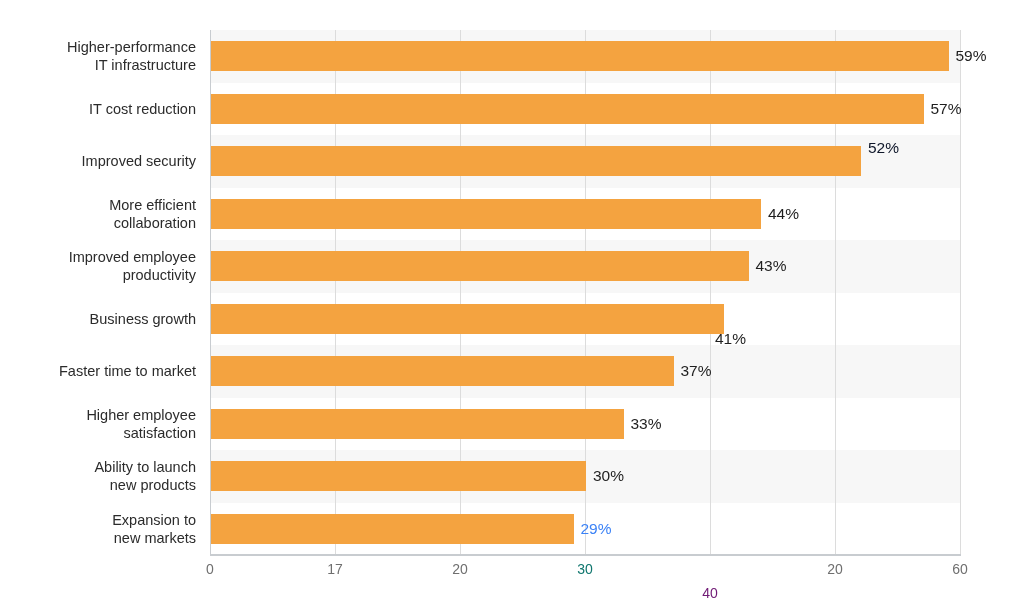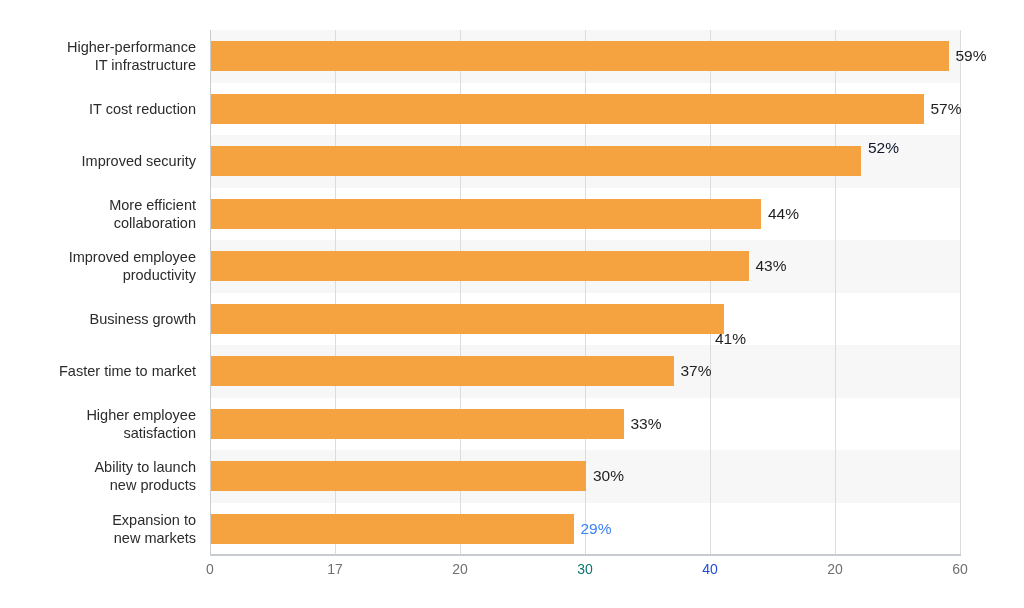--- a/index.html
+++ b/index.html
@@ -162,18 +162,18 @@
       <div class="cat-label" style="top: 458.25px; color: rgb(43, 43, 43);">Ability to launch
 new products</div>
       <div class="cat-label" style="top: 510.75px; color: rgb(43, 43, 43);">Expansion to
 new markets</div>
     </div>
   <div id="tick-labels">
       <div class="tick-label" style="left: 210px; color: rgb(111, 111, 111);">0</div>
       <div class="tick-label" style="left: 335px; color: rgb(111, 111, 111);">17</div>
       <div class="tick-label" style="left: 460px; color: rgb(111, 111, 111);">20</div>
       <div class="tick-label" style="left: 585px; color: #0f766e;">30</div>
-      <div class="tick-label" style="left: 710px; color: #1d4ed8;">40</div>
+      <div class="tick-label" style="left: 710px; color: #701a75; margin-top: 24px;">40</div>
       <div class="tick-label" style="left: 835px; color: rgb(111, 111, 111);">20</div>
       <div class="tick-label" style="left: 960px; color: rgb(111, 111, 111);">60</div>
     </div>
 
 </div>
 
 </body></html>

